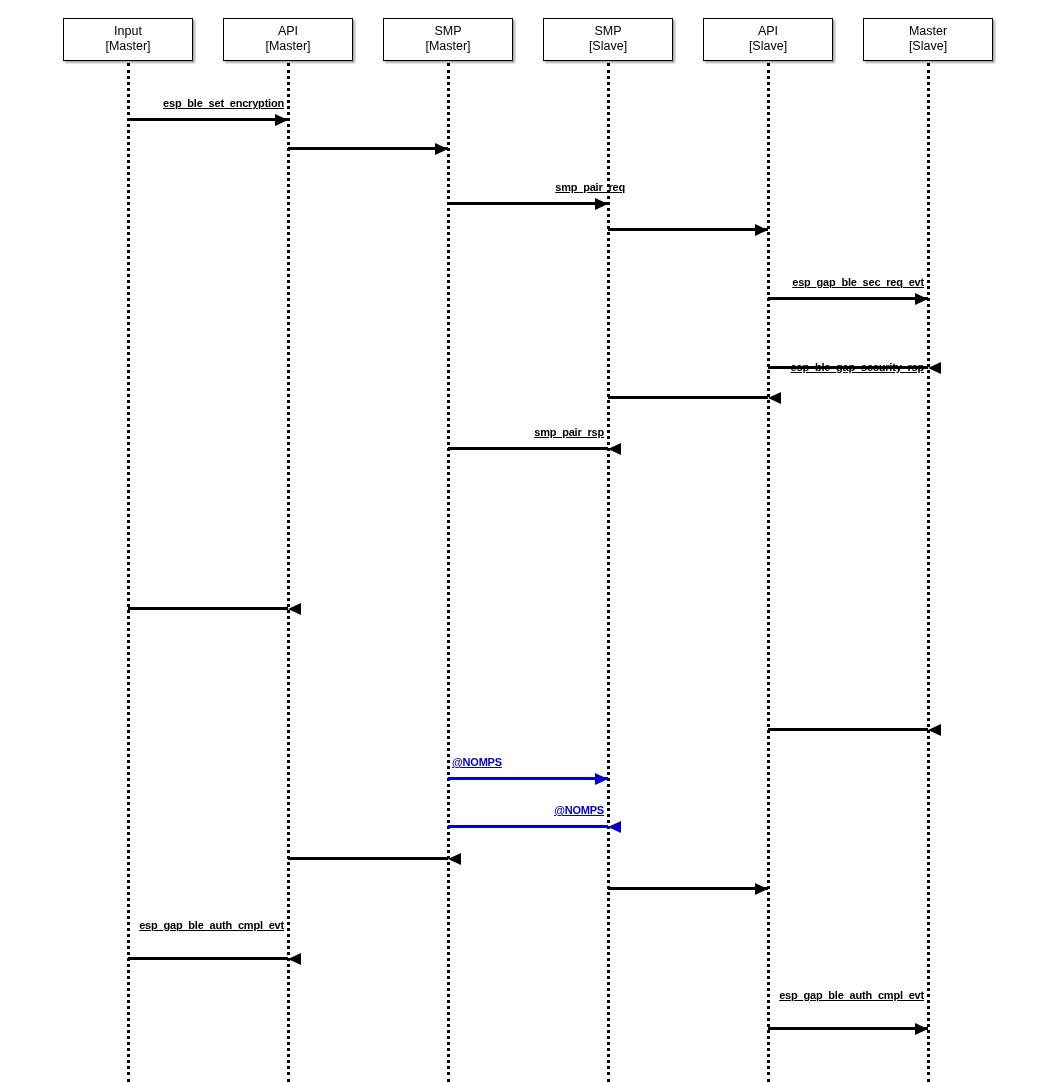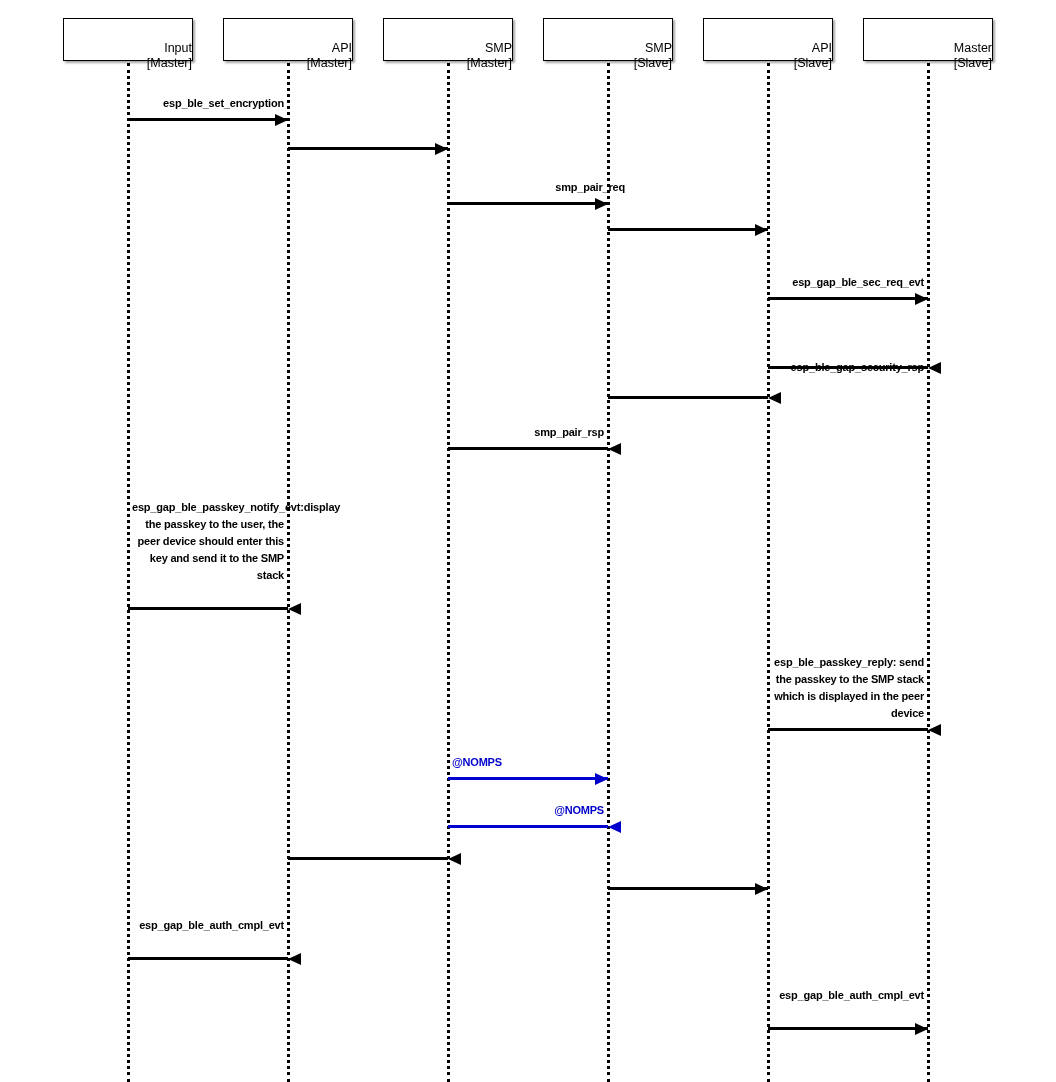--- a/index.html
+++ b/index.html
@@ -15,25 +15,25 @@
     width: 1056px;
     height: 1082px;
     background: #ffffff;
     overflow: hidden;
   }
   .lifeline-box {
     position: absolute;
     box-sizing: border-box;
     border: 1px solid #000000;
     background: #ffffff;
-    text-align: right;
+    text-align: center;
     font-size: 12.5px;
     line-height: 15px;
     color: #000000;
-    padding-top: 22px;
+    padding-top: 5px;
     box-shadow: 2px 2px 2px rgba(0,0,0,0.35);
   }
   .lifeline-box .role {
     display: block;
   }
   .lifeline-box .inst {
     display: block;
   }
   .lifeline-line {
     position: absolute;
@@ -69,20 +69,21 @@
   }
   .msg-label {
     position: absolute;
     font-size: 11px;
     line-height: 17px;
     color: #000000;
     font-weight: bold;
     text-align: right;
     letter-spacing: -0.2px;
     white-space: normal;
+    text-decoration: underline;
   }
   .msg-label.blue {
     color: #0000cc;
   }
   .msg-label.left-text {
     text-align: left;
   }
 </style>
 </head>
 <body>
@@ -134,24 +135,22 @@
     <div class="msg" style="left: 768px; top: 366px; width: 160px;"></div>
     <div class="arrowhead left" style="top: 361.5px; left: 928px;"></div>
     <div class="msg-label" style="width: 152px; left: 772px; top: 359px;">esp_ble_gap_security_rsp</div>
     <div class="msg" style="left: 608px; top: 396px; width: 160px;"></div>
     <div class="arrowhead left" style="top: 391.5px; left: 768px;"></div>
     <div class="msg" style="left: 448px; top: 447px; width: 160px;"></div>
     <div class="arrowhead left" style="top: 442.5px; left: 608px;"></div>
     <div class="msg-label" style="width: 152px; left: 452px; top: 424px;">smp_pair_rsp</div>
     <div class="msg" style="left: 128px; top: 607px; width: 160px;"></div>
     <div class="arrowhead left" style="top: 602.5px; left: 288px;"></div>
-    <div class="msg-label" style="width: 152px; left: 132px; top: 499px;">esp_gap_ble_passkey_notify_evt:display the passkey to the user, the peer device should enter this key and send it to the SMP stack</div>
     <div class="msg" style="left: 768px; top: 728px; width: 160px;"></div>
     <div class="arrowhead left" style="top: 723.5px; left: 928px;"></div>
-    <div class="msg-label" style="width: 152px; left: 772px; top: 654px;">esp_ble_passkey_reply: send the passkey to the SMP stack which is displayed in the peer device</div>
     <div class="msg blue" style="left: 448px; top: 777px; width: 160px;"></div>
     <div class="arrowhead right blue" style="top: 772.5px; left: 595px;"></div>
     <div class="msg-label blue left-text" style="width: 152px; left: 452px; top: 754px;">@NOMPS</div>
     <div class="msg blue" style="left: 448px; top: 825px; width: 160px;"></div>
     <div class="arrowhead left blue" style="top: 820.5px; left: 608px;"></div>
     <div class="msg-label blue" style="width: 152px; left: 452px; top: 802px;">@NOMPS</div>
     <div class="msg" style="left: 288px; top: 857px; width: 160px;"></div>
     <div class="arrowhead left" style="top: 852.5px; left: 448px;"></div>
     <div class="msg" style="left: 608px; top: 887px; width: 160px;"></div>
     <div class="arrowhead right" style="top: 882.5px; left: 755px;"></div>

